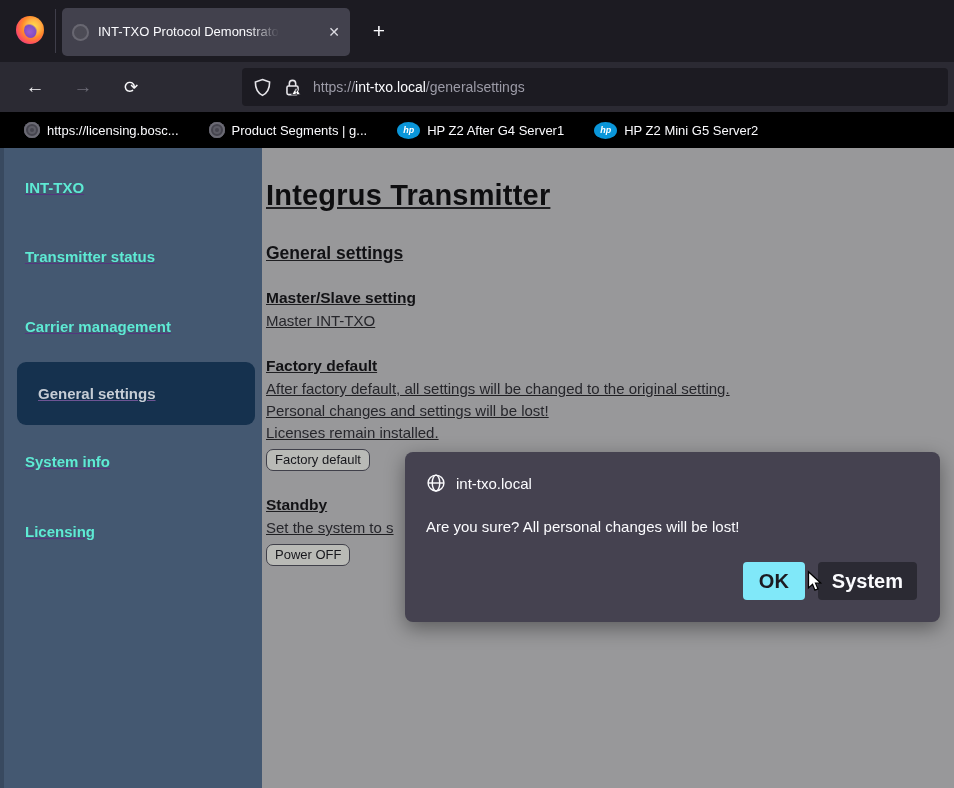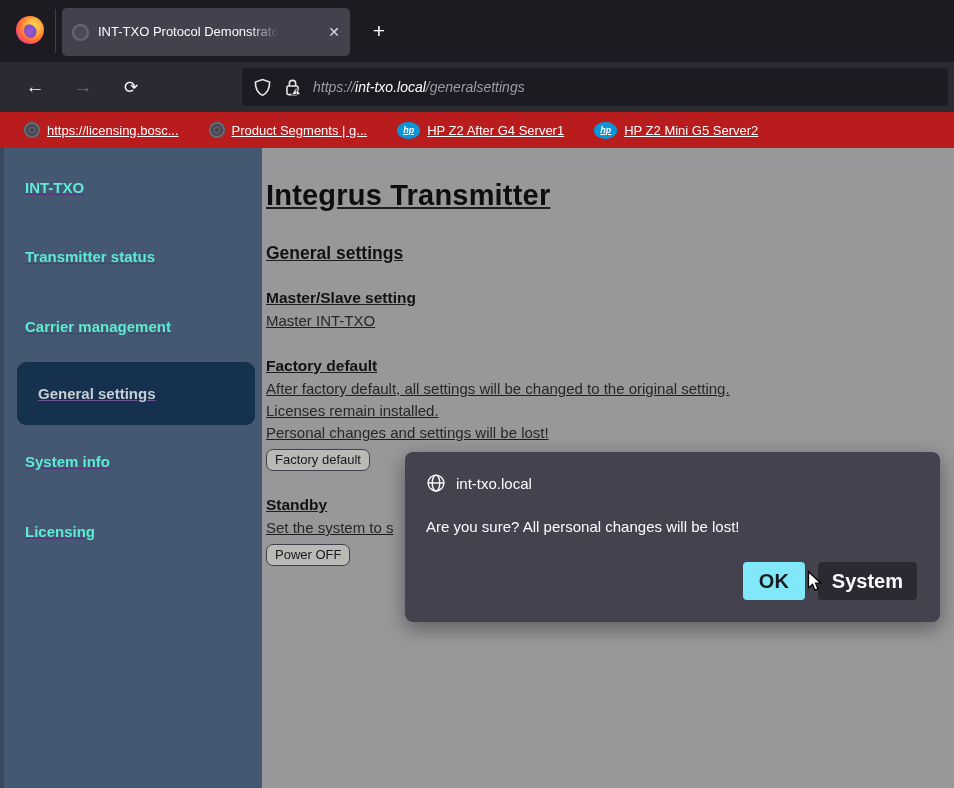--- a/index.html
+++ b/index.html
@@ -41,29 +41,29 @@
   .nav-btn { position:absolute; top:0; width:34px; height:50px; display:flex; align-items:center; justify-content:center; font-size:19px; color:#f9f9fb; }
   .nav-back { left:18px; }
   .nav-fwd { left:66px; color:#6e6d78; }
   .nav-reload { left:114px; font-size:17px; }
   .urlfield {
     position:absolute; left:242px; right:6px; top:6px; height:38px;
     background:var(--chrome_dark,#1c1b22); border-radius:4px;
     display:flex; align-items:center; padding:0 11px; gap:11px;
   }
   .urlfield svg { flex:none; }
-  .url-text { font-size:14px; white-space:nowrap;font-style:italic; }
+  .url-text { font-size:14px; white-space:nowrap; }
   .url-dim { color:#9c9ba7; }
   .url-host { color:#fbfbfe; }
 
   
   .bookmarksbar {
-    position:absolute; top:112px; left:0; right:0; height:36px; background:#b91c1c;
+    position:absolute; top:112px; left:0; right:0; height:36px; background:#000000;
     display:flex; align-items:center; padding-left:24px; gap:30px;
-    color:#fbfbfe; font-size:13px;text-decoration:underline;
+    color:#fbfbfe; font-size:13px;
   }
   .bookmark { display:flex; align-items:center; gap:7px; white-space:nowrap; }
   .bm-globe {
     width:16px; height:16px; border-radius:50%; flex:none;
     background:#45444e; box-shadow:inset 0 0 0 2px #6b6a74, inset 0 0 0 4px #45444e, inset 0 0 0 6px #5c5b65;
   }
   .bm-hp {
     width:23px; height:17px; border-radius:50%; flex:none; background:var(--hp_blue,#0a96d9);
     color:#fff; font-size:9px; font-weight:bold; font-style:italic;
     display:flex; align-items:center; justify-content:center; line-height:1;
@@ -194,22 +194,22 @@
 
 <div class="main">
   <div class="page-title">Integrus Transmitter</div>
   <div class="section-title">General settings</div>
 
   <div class="h3">Master/Slave setting</div>
   <div class="body-line">Master INT-TXO</div>
 
   <div class="h3">Factory default</div>
   <div class="body-line">After factory default, all settings will be changed to the original setting.</div>
+  <div class="body-line">Personal changes and settings will be lost!</div>
   <div class="body-line">Licenses remain installed.</div>
-  <div class="body-line">Personal changes and settings will be lost!</div>
   <button class="page-btn">Factory default</button>
 
   <div class="h3">Standby</div>
   <div class="body-line">Set the system to s</div>
   <button class="page-btn">Power OFF</button>
 </div>
 
 <div class="dialog">
   <div class="dialog-head">
     <svg width="20" height="20" viewBox="0 0 24 24" fill="none" stroke="#fbfbfe" stroke-width="1.7">

